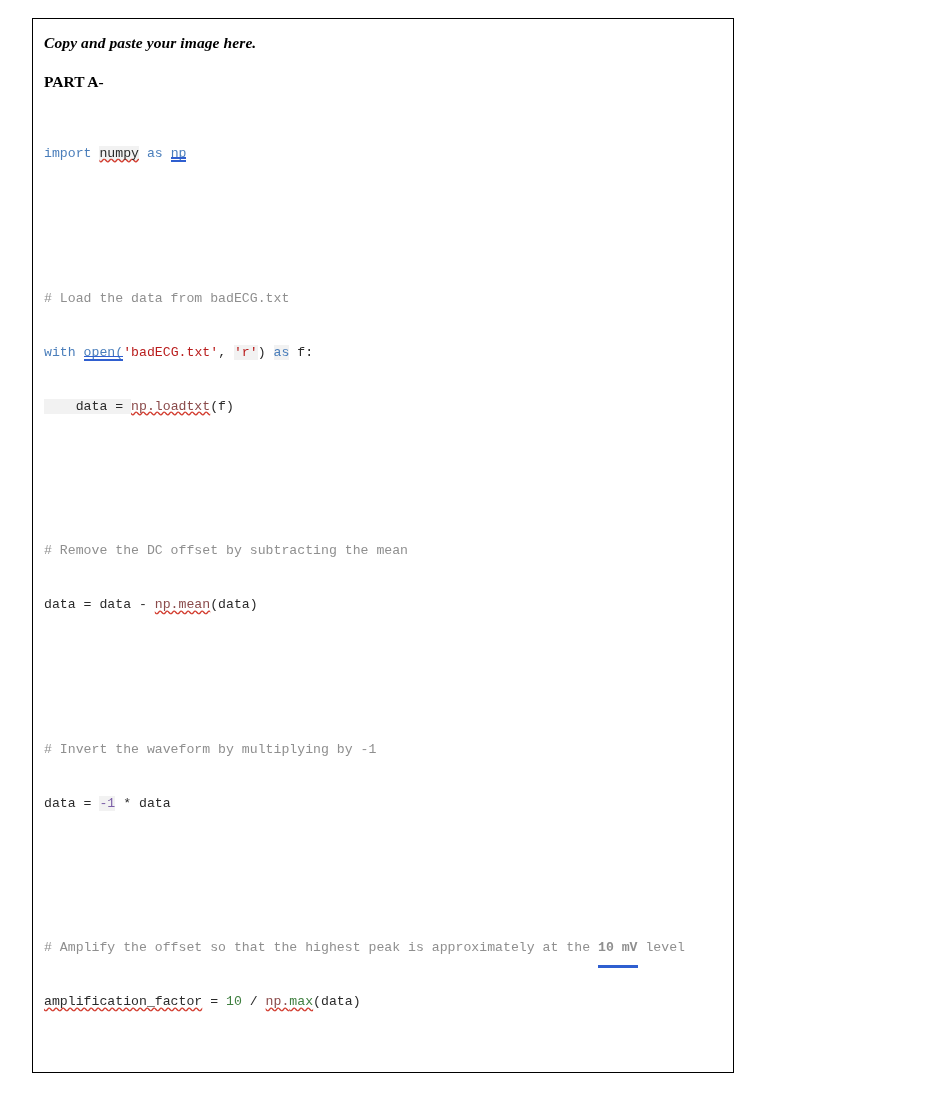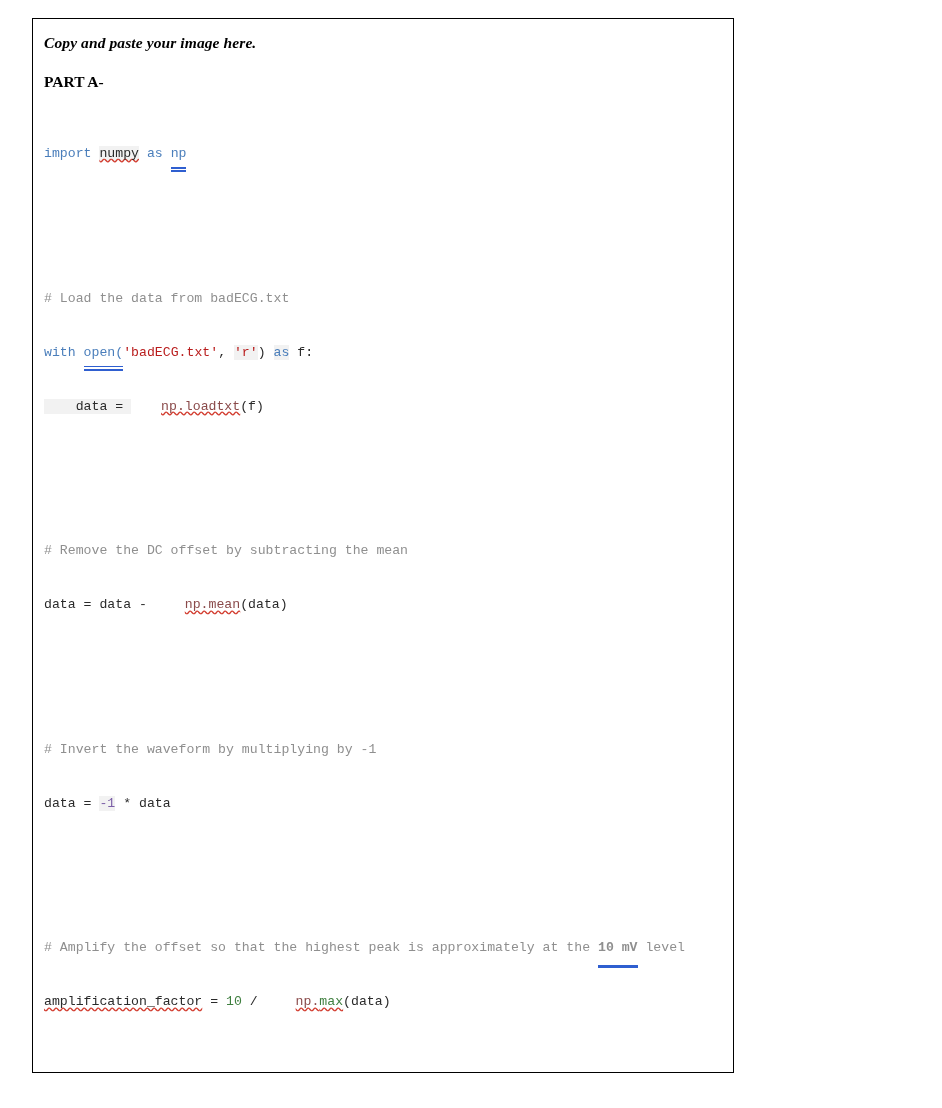--- a/index.html
+++ b/index.html
@@ -66,36 +66,36 @@
   .blank { height: 18.05px; }
 
   
   .kw      { color: #4a7ebb; }            
   .cmt     { color: #8f8f8f; }            
   .str     { color: #b91c1c; font-family: Liberation Mono, monospace; }            
   .num-v   { color: #7b5ea7; }            
   .num-g   { color: #3f7f3f; }            
   .fn      { color: #3f7f3f; }            
   .id      { color: #2a2a2a; }            
-  .idr     { color: #8a4a4a; margin-left: 30px; }            
+  .idr     { color: #8a4a4a; }            
   .hl      { background: #f2f2f2; }       
 
   
   .sp {
     text-decoration: underline wavy #d23b2e;
     text-decoration-skip-ink: none;
     text-underline-offset: 1px;
     -webkit-text-decoration: underline wavy #d23b2e;
   }
   
   .gr {
     position: relative;
     text-decoration: none;
     box-shadow: inset 0 -2px 0 0 #2f5fd0;
-    padding-bottom: 11px;
+    padding-bottom: 1px;
   }
   .gr::after {
     content: "";
     position: absolute;
     left: 0; right: 0;
     bottom: 3.5px;
     height: 1.6px;
     background: #2f5fd0;
   }
   

